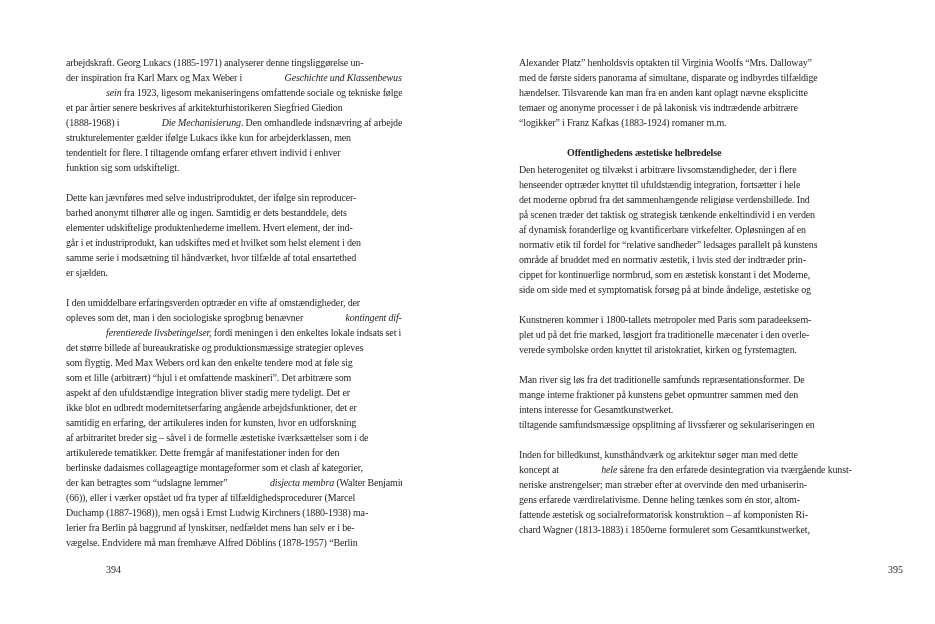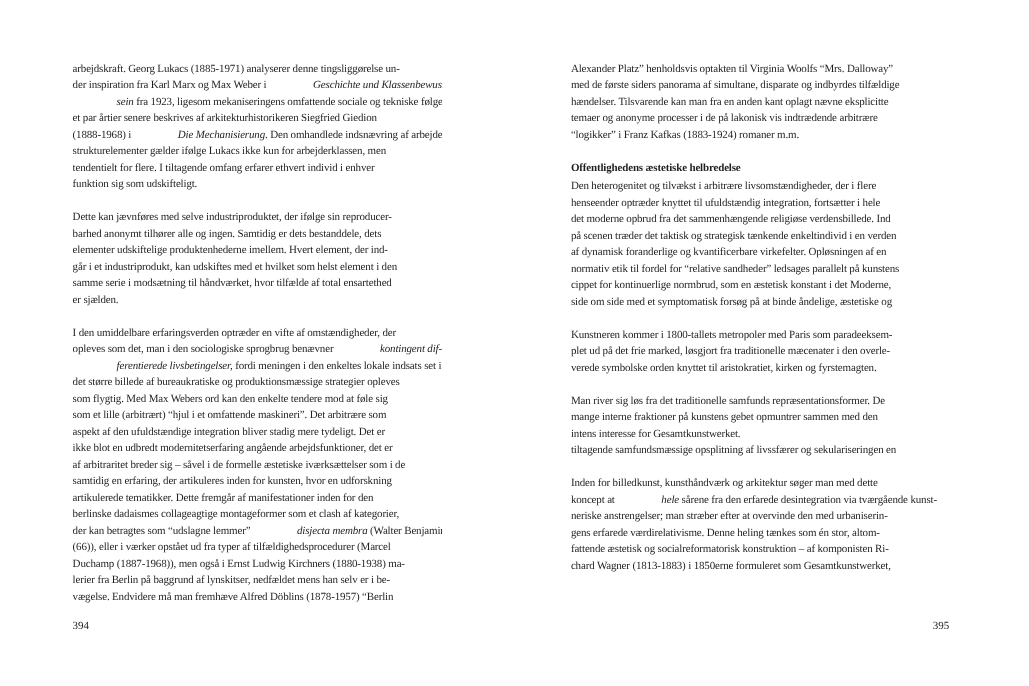--- a/index.html
+++ b/index.html
@@ -9,36 +9,37 @@
     width: 935px; height: 512px;
     background: #ffffff;
     font-family: "Liberation Serif", "DejaVu Serif", serif;
     color: #1f1f1f;
   }
   .page-body { position: absolute; top: 55px; }
   #body-left  { left: 66px;  width: 336px; }
   #body-right { left: 519px; width: 344px; }
   .block { margin: 0 0 15px 0; }
   .block:last-child { margin-bottom: 0; }
-  .block-heading { margin-top: 2px; margin-bottom: 2px; font-weight: bold; }
+  .block-heading { margin-top: 2px; margin-bottom: 2px; font-weight: bold; margin-left: 48px; }
   .line {
     height: 15px;
     line-height: 15px;
     font-size: 10px;
     letter-spacing: -0.15px;
     white-space: nowrap;
     overflow: hidden;
   }
   .line em { font-style: italic; padding-left: 40px; }
   .page-number {
     position: absolute;
     top: 562px;
     height: 15px;
     line-height: 15px;
     font-size: 10px;
+    margin-left: 40px;
   }
   #pn-left  { left: 66px; width: 336px; text-align: left; }
   #pn-right { left: 519px; width: 344px; text-align: right; }
 </style>
 </head>
 <body>
 
 <div class="spread" style="background: rgb(255, 255, 255); color: rgb(31, 31, 31);">
   <section>
     <div class="page-body" id="body-left">
@@ -62,22 +63,22 @@
         </div>
         <div class="block block-paragraph">
           <div class="line"><span>I den umiddelbare erfaringsverden optræder en vifte af omstændigheder, der</span></div>
           <div class="line"><span>opleves som det, man i den sociologiske sprogbrug benævner </span><em>kontingent dif-</em></div>
           <div class="line"><em>ferentierede livsbetingelser,</em><span> fordi meningen i den enkeltes lokale indsats set i</span></div>
           <div class="line"><span>det større billede af bureaukratiske og produktionsmæssige strategier opleves</span></div>
           <div class="line"><span>som flygtig. Med Max Webers ord kan den enkelte tendere mod at føle sig</span></div>
           <div class="line"><span>som et lille (arbitrært) “hjul i et omfattende maskineri”. Det arbitrære som</span></div>
           <div class="line"><span>aspekt af den ufuldstændige integration bliver stadig mere tydeligt. Det er</span></div>
           <div class="line"><span>ikke blot en udbredt modernitetserfaring angående arbejdsfunktioner, det er</span></div>
+          <div class="line"><span>samtidig en erfaring, der artikuleres inden for kunsten, hvor en udforskning</span></div>
           <div class="line"><span>af arbitraritet breder sig – såvel i de formelle æstetiske iværksættelser som i de</span></div>
-          <div class="line"><span>samtidig en erfaring, der artikuleres inden for kunsten, hvor en udforskning</span></div>
           <div class="line"><span>artikulerede tematikker. Dette fremgår af manifestationer inden for den</span></div>
           <div class="line"><span>berlinske dadaismes collageagtige montageformer som et clash af kategorier,</span></div>
           <div class="line"><span>der kan betragtes som “udslagne lemmer” </span><em>disjecta membra</em><span> (Walter Benjamin</span></div>
           <div class="line"><span>(66)), eller i værker opstået ud fra typer af tilfældighedsprocedurer (Marcel</span></div>
           <div class="line"><span>Duchamp (1887-1968)), men også i Ernst Ludwig Kirchners (1880-1938) ma-</span></div>
           <div class="line"><span>lerier fra Berlin på baggrund af lynskitser, nedfældet mens han selv er i be-</span></div>
           <div class="line last"><span>vægelse. Endvidere må man fremhæve Alfred Döblins (1878-1957) “Berlin</span></div>
         </div>
       </div>
     <div class="page-number" id="pn-left">394</div>
@@ -94,20 +95,21 @@
         <div class="block block-heading">
           <div class="line last"><span>Offentlighedens æstetiske helbredelse</span></div>
         </div>
         <div class="block block-paragraph">
           <div class="line"><span>Den heterogenitet og tilvækst i arbitrære livsomstændigheder, der i flere</span></div>
           <div class="line"><span>henseender optræder knyttet til ufuldstændig integration, fortsætter i hele</span></div>
           <div class="line"><span>det moderne opbrud fra det sammenhængende religiøse verdensbillede. Ind</span></div>
           <div class="line"><span>på scenen træder det taktisk og strategisk tænkende enkeltindivid i en verden</span></div>
           <div class="line"><span>af dynamisk foranderlige og kvantificerbare virkefelter. Opløsningen af en</span></div>
           <div class="line"><span>normativ etik til fordel for “relative sandheder” ledsages parallelt på kunstens</span></div>
+          <div class="line"><span>område af bruddet med en normativ æstetik, i hvis sted der indtræder prin-</span></div>
           <div class="line"><span>cippet for kontinuerlige normbrud, som en æstetisk konstant i det Moderne,</span></div>
           <div class="line"><span>side om side med et symptomatisk forsøg på at binde åndelige, æstetiske og</span></div>
         </div>
         <div class="block block-paragraph">
           <div class="line"><span>Kunstneren kommer i 1800-tallets metropoler med Paris som paradeeksem-</span></div>
           <div class="line"><span>plet ud på det frie marked, løsgjort fra traditionelle mæcenater i den overle-</span></div>
           <div class="line last"><span>verede symbolske orden knyttet til aristokratiet, kirken og fyrstemagten.</span></div>
         </div>
         <div class="block block-paragraph">
           <div class="line"><span>Man river sig løs fra det traditionelle samfunds repræsentationsformer. De</span></div>

